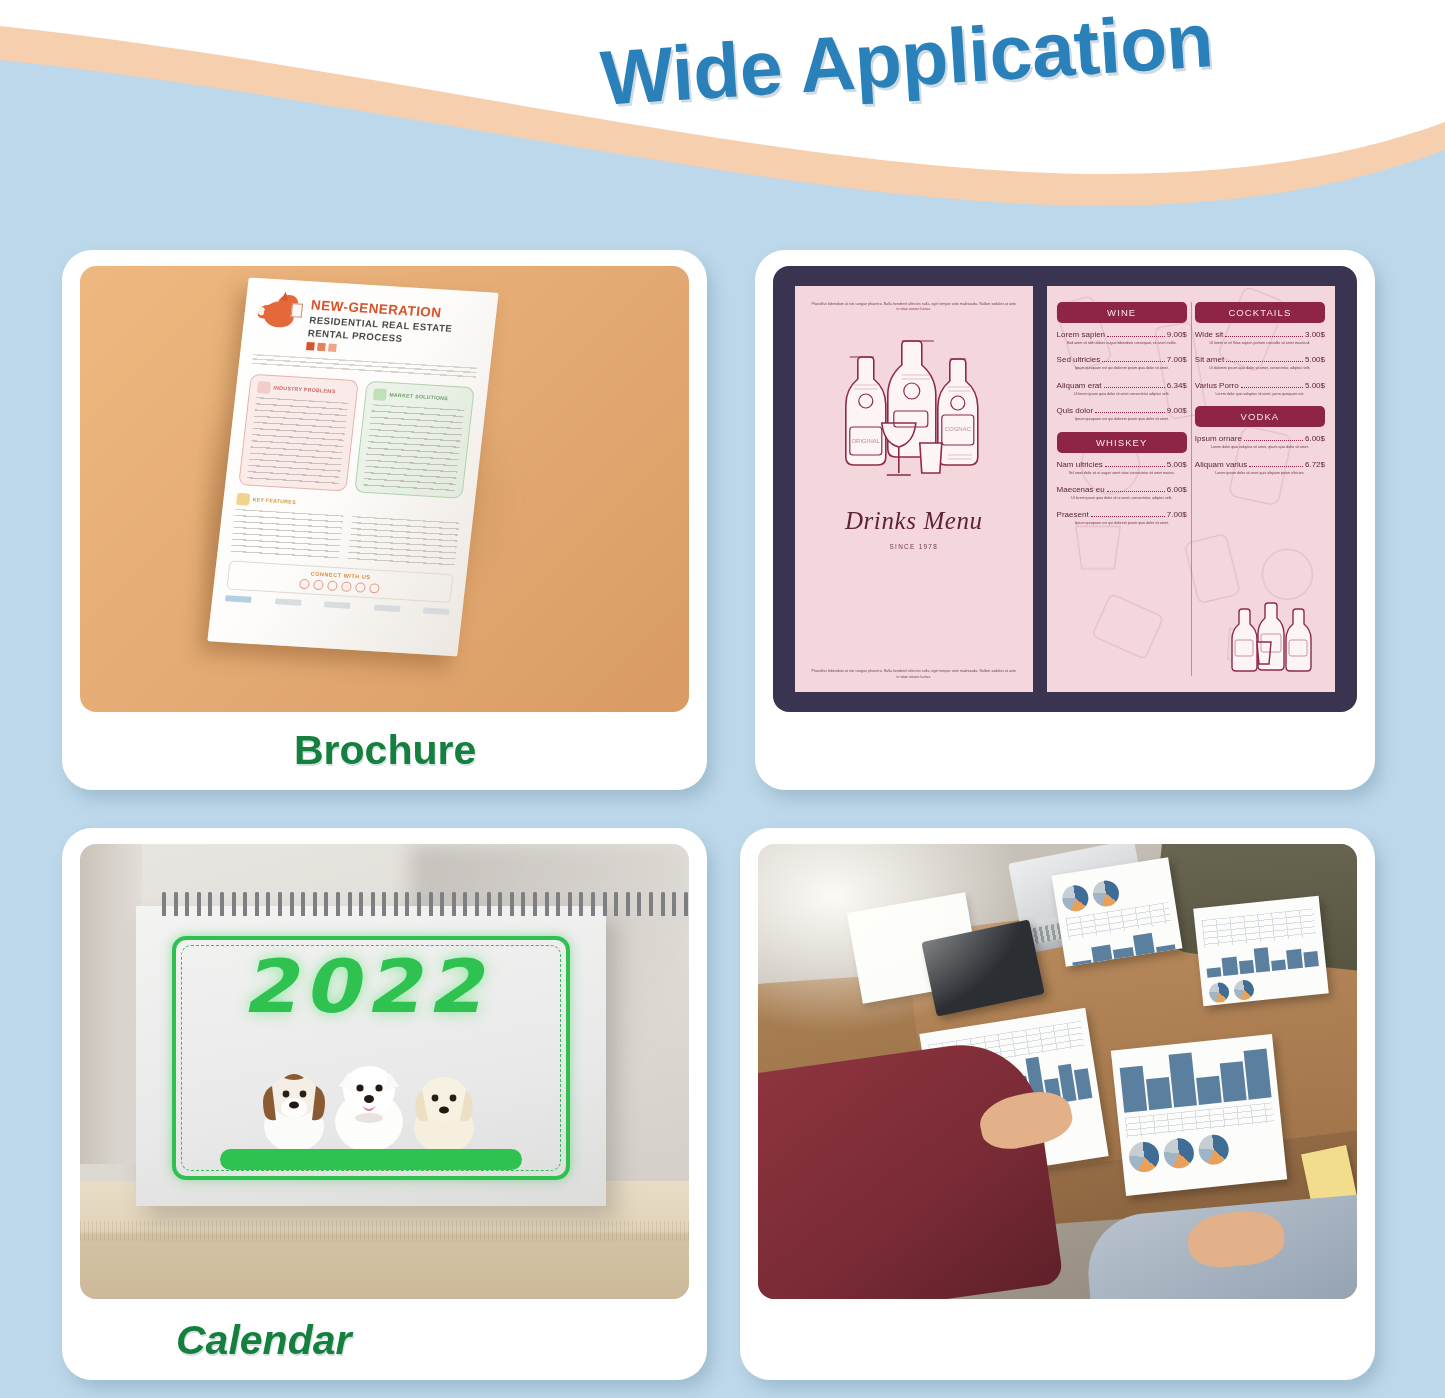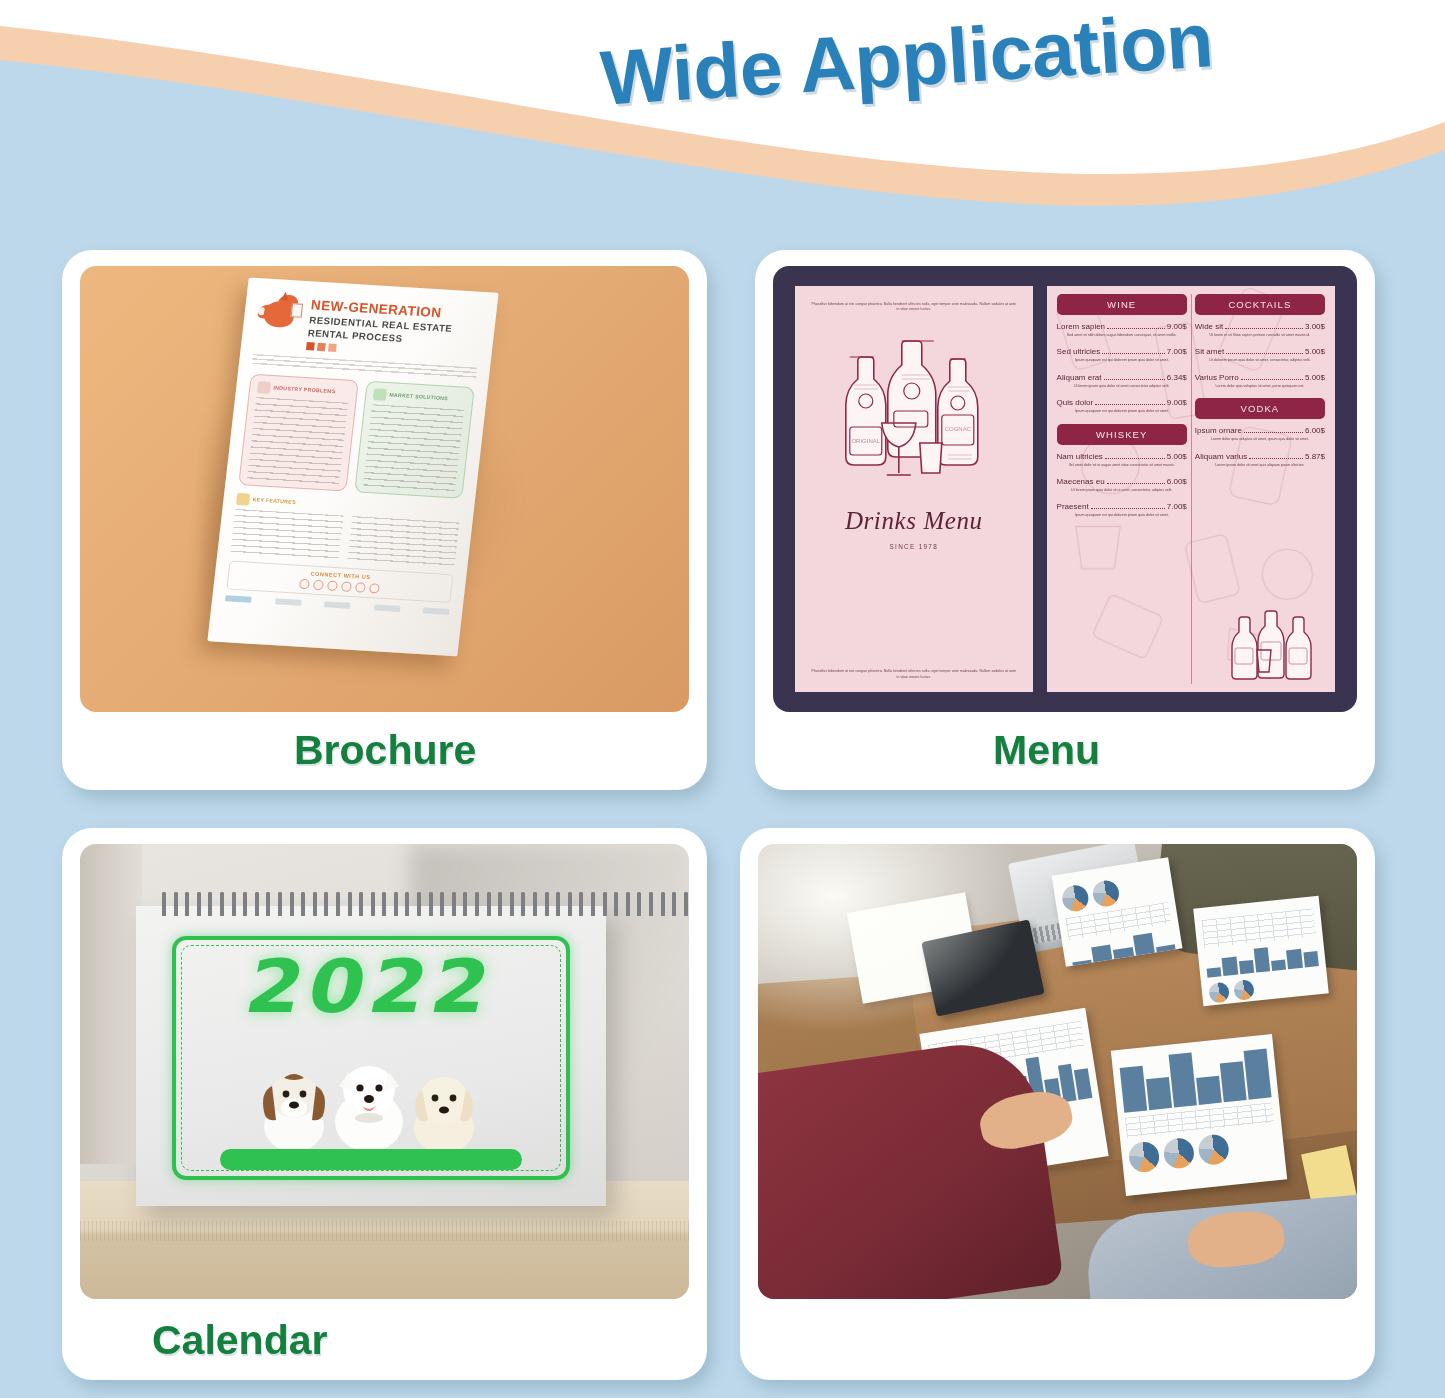--- a/index.html
+++ b/index.html
@@ -43,21 +43,21 @@
     display: flex; align-items: center;
     font-size: 41px; font-weight: bold; color: #15803d;
     text-shadow: 1px 2px 0 rgba(120,150,170,.30);
   }
   #card-brochure { left: 62px;  top: 10px;  width: 645px; height: 540px; }
   #card-menu     { left: 755px; top: 10px;  width: 620px; height: 540px; }
   #card-calendar { left: 62px;  top: 588px; width: 645px; height: 552px; }
   #card-office   { left: 740px; top: 588px; width: 635px; height: 552px; }
   #card-brochure .card-label { padding-left: 232px; }
   #card-menu     .card-label { padding-left: 238px; }
-  #card-calendar .card-label { padding-left: 90px; }
+  #card-calendar .card-label { padding-left: 114px; font-style: italic; }
   #card-office   .card-label { padding-left: 178px; }
   #card-calendar .card-media, #card-office .card-media { height: 455px; }
 
   
   .brochure-bg { position: absolute; inset: 0; background: linear-gradient(135deg,#edb87f 0%,#e3a972 55%,#d99a63 100%); }
   .brochure-shadow {
     position: absolute; left: 120px; top: 90px; width: 330px; height: 310px;
     background: radial-gradient(ellipse at 40% 50%, rgba(120,70,30,.32), rgba(120,70,30,0) 68%);
     transform: rotate(-4deg) skewX(-6deg); filter: blur(6px);
   }
@@ -118,21 +118,21 @@
   .sh-icons i { width: 10px; height: 10px; border-radius: 50%; border: 1px solid #e0998a; display: block; background: #fdf3ee; }
   .sh-foot { display: flex; justify-content: space-between; align-items: center; margin-top: 6px; }
   .sh-foot i { display: block; width: 26px; height: 6px; background: #cfd6da; border-radius: 1px; opacity: .8; }
   .sh-foot i:first-child { background: #9fc4da; }
 
   
   .menu-bg { position: absolute; inset: 0; background: #3a3450; }
   .menu-inner { position: absolute; left: 22px; top: 20px; right: 22px; bottom: 20px; display: flex; gap: 14px; }
   .mpage { background: #f4d7dd; position: relative; overflow: hidden; }
   .mpage.left { flex: 0 0 44%; padding: 16px 16px; }
-  .mpage.right { flex: 1; padding: 4px 10px; }
+  .mpage.right { flex: 1; padding: 12px 10px; }
   .m-lorem { font-size: 3.4px; color: #6b3a4a; text-align: center; line-height: 1.55; letter-spacing: .1px; }
   .m-art { position: relative; height: 172px; margin: 14px 0 4px; }
   .m-title { font-family: "Liberation Serif", serif; font-size: 25px; color: #5d2438; text-align: center;
     font-style: italic; letter-spacing: .6px; margin-top: 8px; }
   .m-since { font-size: 6.4px; color: #6b3a4a; text-align: center; letter-spacing: 1.3px; margin-top: 8px; }
   .m-bottom-lorem { position: absolute; left: 16px; right: 16px; bottom: 12px; }
   .mp-bgart { position: absolute; inset: 0; opacity: .30; pointer-events: none; }
   .m-cols { position: relative; display: flex; gap: 8px; height: 100%; }
   .m-col { flex: 1; position: relative; }
   .m-divider { position: absolute; left: 50%; top: 4px; bottom: 4px; width: 1px; background: rgba(142,42,70,.45); }
@@ -462,21 +462,21 @@
                       <span class="m-name">Ipsum ornare</span>
                       <span class="m-dots"></span>
                       <span class="m-price">6.00$</span>
                     </div>
                     <div class="m-desc">Lorem dolor quia voluptas sit amet, ipsum quia dolor sit amet.</div>
                   </div>
                 <div class="m-item">
                     <div class="m-row">
                       <span class="m-name">Aliquam varius</span>
                       <span class="m-dots"></span>
-                      <span class="m-price">5.87$</span>
+                      <span class="m-price">6.72$</span>
                     </div>
                     <div class="m-desc">Lorem ipsum dolor sit amet quis aliquam ipsum ultricies.</div>
                   </div>
                 <svg class="m-trio" viewBox="0 0 86 78">
                   <g fill="#fdf4f6" stroke="#8e2a46" stroke-width="1.4">
                     <path d="M10,28 l0,-12 q0,-3 3,-3 l5,0 q3,0 3,3 l0,12 q7,6 7,15 l0,28 q0,4 -4,4 l-17,0 q-4,0 -4,-4 l0,-28 q0,-9 7,-15 z"></path>
                     <path d="M36,22 l0,-12 q0,-3 3,-3 l6,0 q3,0 3,3 l0,12 q7,6 7,16 l0,32 q0,4 -4,4 l-18,0 q-4,0 -4,-4 l0,-32 q0,-10 7,-16 z"></path>
                     <path d="M64,28 l0,-12 q0,-3 3,-3 l5,0 q3,0 3,3 l0,12 q7,6 7,15 l0,28 q0,4 -4,4 l-17,0 q-4,0 -4,-4 l0,-28 q0,-9 7,-15 z"></path>
                     <path d="M28,46 l14,0 l-2,22 l-10,0 z"></path>
                   </g>
@@ -485,21 +485,20 @@
                     <rect x="32" y="38" width="20" height="18" rx="2"></rect>
                     <rect x="60" y="44" width="18" height="16" rx="2"></rect>
                   </g>
                 </svg>
               </div>
             </div>
           </div>
 
         </div>
       </div>
-      <div class="card-label">Menu</div>
     </div>
 
     <div class="card" id="card-calendar">
       <div class="card-media">
         <div class="cal-bg"></div>
         <div class="cal-wallcorner"></div>
         <div class="cal-wallshadow"></div>
         <div class="desk"></div>
         <div class="cal-body">
           <div class="cal-spiral">

